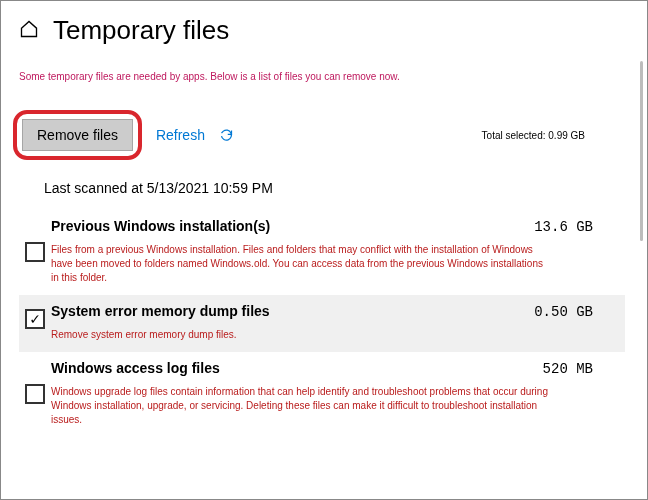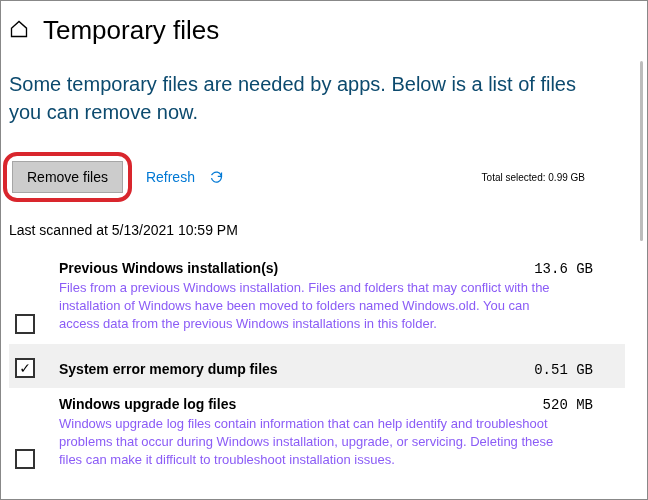--- a/index.html
+++ b/index.html
@@ -8,38 +8,38 @@
       font-size: 14px;
       color: #000;
       background: #fff;
       width: 648px;
       height: 500px;
       overflow: hidden;
       position: relative;
       border: 1px solid #888;
     }
     .content {
-      padding: 14px 22px 0 8px;
+      padding: 14px 22px 0 18px;
       height: 100%;
       overflow-y: auto;
     }
     .header-row {
       display: flex;
       align-items: center;
       gap: 14px;
       margin-bottom: 24px;
     }
     .home-icon { width: 20px; height: 20px; }
     .page-title {
       font-size: 26px;
       font-weight: 400;
     }
     .description {
-      font-size: 20px;
-      color: #0c4a6e;
+      font-size: 10px;
+      color: #be185d;
       line-height: 1.4;
       margin-bottom: 26px;
       max-width: 570px;
     }
     .action-row {
       display: flex;
       align-items: center;
       gap: 14px;
       margin-bottom: 20px;
     }
@@ -66,27 +66,27 @@
     }
     .refresh-icon { width: 15px; height: 15px; }
     .total-selected {
       margin-left: auto;
       margin-right: 40px;
       font-size: 10px;
     }
     .last-scanned {
       font-size: 14px;
       margin-bottom: 14px;
+      margin-left: 25px;
     }
     .file-list { margin-left: 0; }
     .file-item {
       display: flex;
       padding: 8px 6px 10px 6px;
-      gap: 24px;
-      align-items: flex-end;
+      gap: 6px;
     }
     .file-item.selected { background: #f0f0f0; }
     .checkbox-col {
       display: flex;
       align-items: flex-start;
       padding-top: 24px;
     }
     .file-item:nth-child(2) .checkbox-col { padding-top: 6px; }
     .checkbox {
       width: 20px;
@@ -112,24 +112,24 @@
     .file-title {
       font-weight: 700;
       font-size: 14px;
     }
     .file-size {
       font-size: 14px;
       padding-right: 26px;
       font-family: Liberation Mono, monospace;
     }
     .file-desc {
-      color: #8b5cf6;
-      font-size: 13px;
+      color: #b91c1c;
+      font-size: 10px;
       line-height: 1.4;
-      margin-top: 2px;
+      margin-top: 8px;
       max-width: 500px;
     }
     .scrollbar {
       position: absolute;
       right: 4px;
       top: 60px;
       width: 3px;
       height: 180px;
       background: #bcbcbc;
       border-radius: 2px;
@@ -181,32 +181,33 @@
       </div>
     </div>
 
     <div class="file-item selected">
       <div class="checkbox-col">
         <div class="checkbox checked"></div>
       </div>
       <div class="file-content">
         <div class="file-head">
           <span class="file-title">System error memory dump files</span>
-          <span class="file-size">0.51 GB</span>
+          <span class="file-size">0.50 GB</span>
         </div>
+        <div class="file-desc">Remove system error memory dump files.</div>
       </div>
     </div>
 
     <div class="file-item">
       <div class="checkbox-col">
         <div class="checkbox"></div>
       </div>
       <div class="file-content">
         <div class="file-head">
-          <span class="file-title">Windows upgrade log files</span>
+          <span class="file-title">Windows access log files</span>
           <span class="file-size">520 MB</span>
         </div>
         <div class="file-desc">Windows upgrade log files contain information that can help identify and troubleshoot problems that occur during Windows installation, upgrade, or servicing.  Deleting these files can make it difficult to troubleshoot installation issues.</div>
       </div>
     </div>
 
   </div>
 </div>
 
 <div class="scrollbar"></div>

